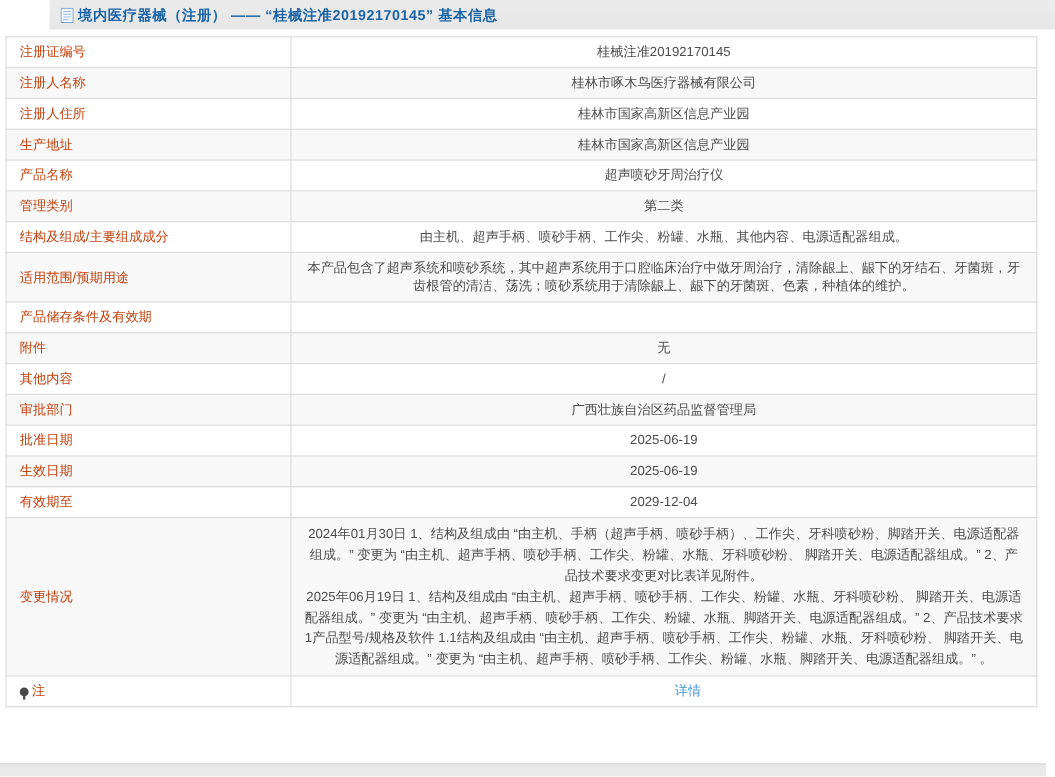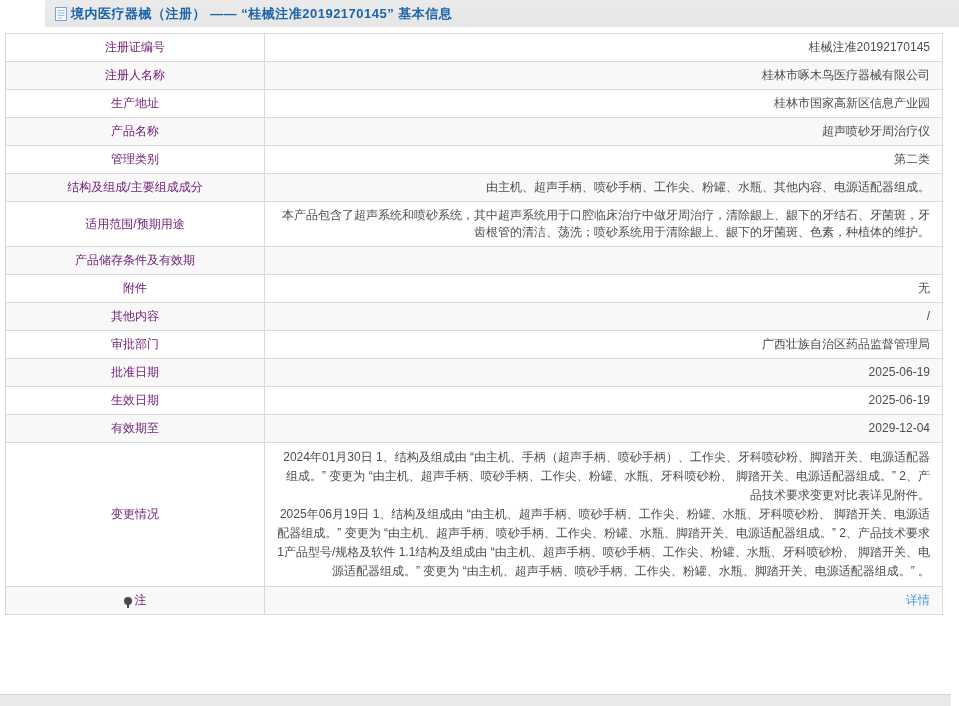--- a/index.html
+++ b/index.html
@@ -58,26 +58,26 @@
     word-break: break-all;
   }
   table.info-table tr {
     height: 27px;
   }
   table.info-table tr:nth-child(even) {
     background: #f8f8f8;
   }
   td.label-cell {
     width: 234px;
+    text-align: left;
+    color: #c2410c;
+    white-space: nowrap;
+  }
+  td.value-cell {
     text-align: center;
-    color: #701a75;
-    white-space: nowrap;
-  }
-  td.value-cell {
-    text-align: right;
     color: #4d4d4d;
   }
   td.value-cell p {
     margin: 0;
     line-height: 19px;
   }
   a.details-link {
     color: #4596d1;
     text-decoration: none;
     cursor: pointer;
@@ -134,20 +134,24 @@
   <tr>
     <td class="label-cell">注册证编号</td>
     <td class="value-cell">桂械注准20192170145</td>
   </tr>
 
   <tr>
     <td class="label-cell">注册人名称</td>
     <td class="value-cell">桂林市啄木鸟医疗器械有限公司</td>
   </tr>
 
+  <tr>
+    <td class="label-cell">注册人住所</td>
+    <td class="value-cell">桂林市国家高新区信息产业园</td>
+  </tr>
 
   <tr>
     <td class="label-cell">生产地址</td>
     <td class="value-cell">桂林市国家高新区信息产业园</td>
   </tr>
 
   <tr>
     <td class="label-cell">产品名称</td>
     <td class="value-cell">超声喷砂牙周治疗仪</td>
   </tr>

